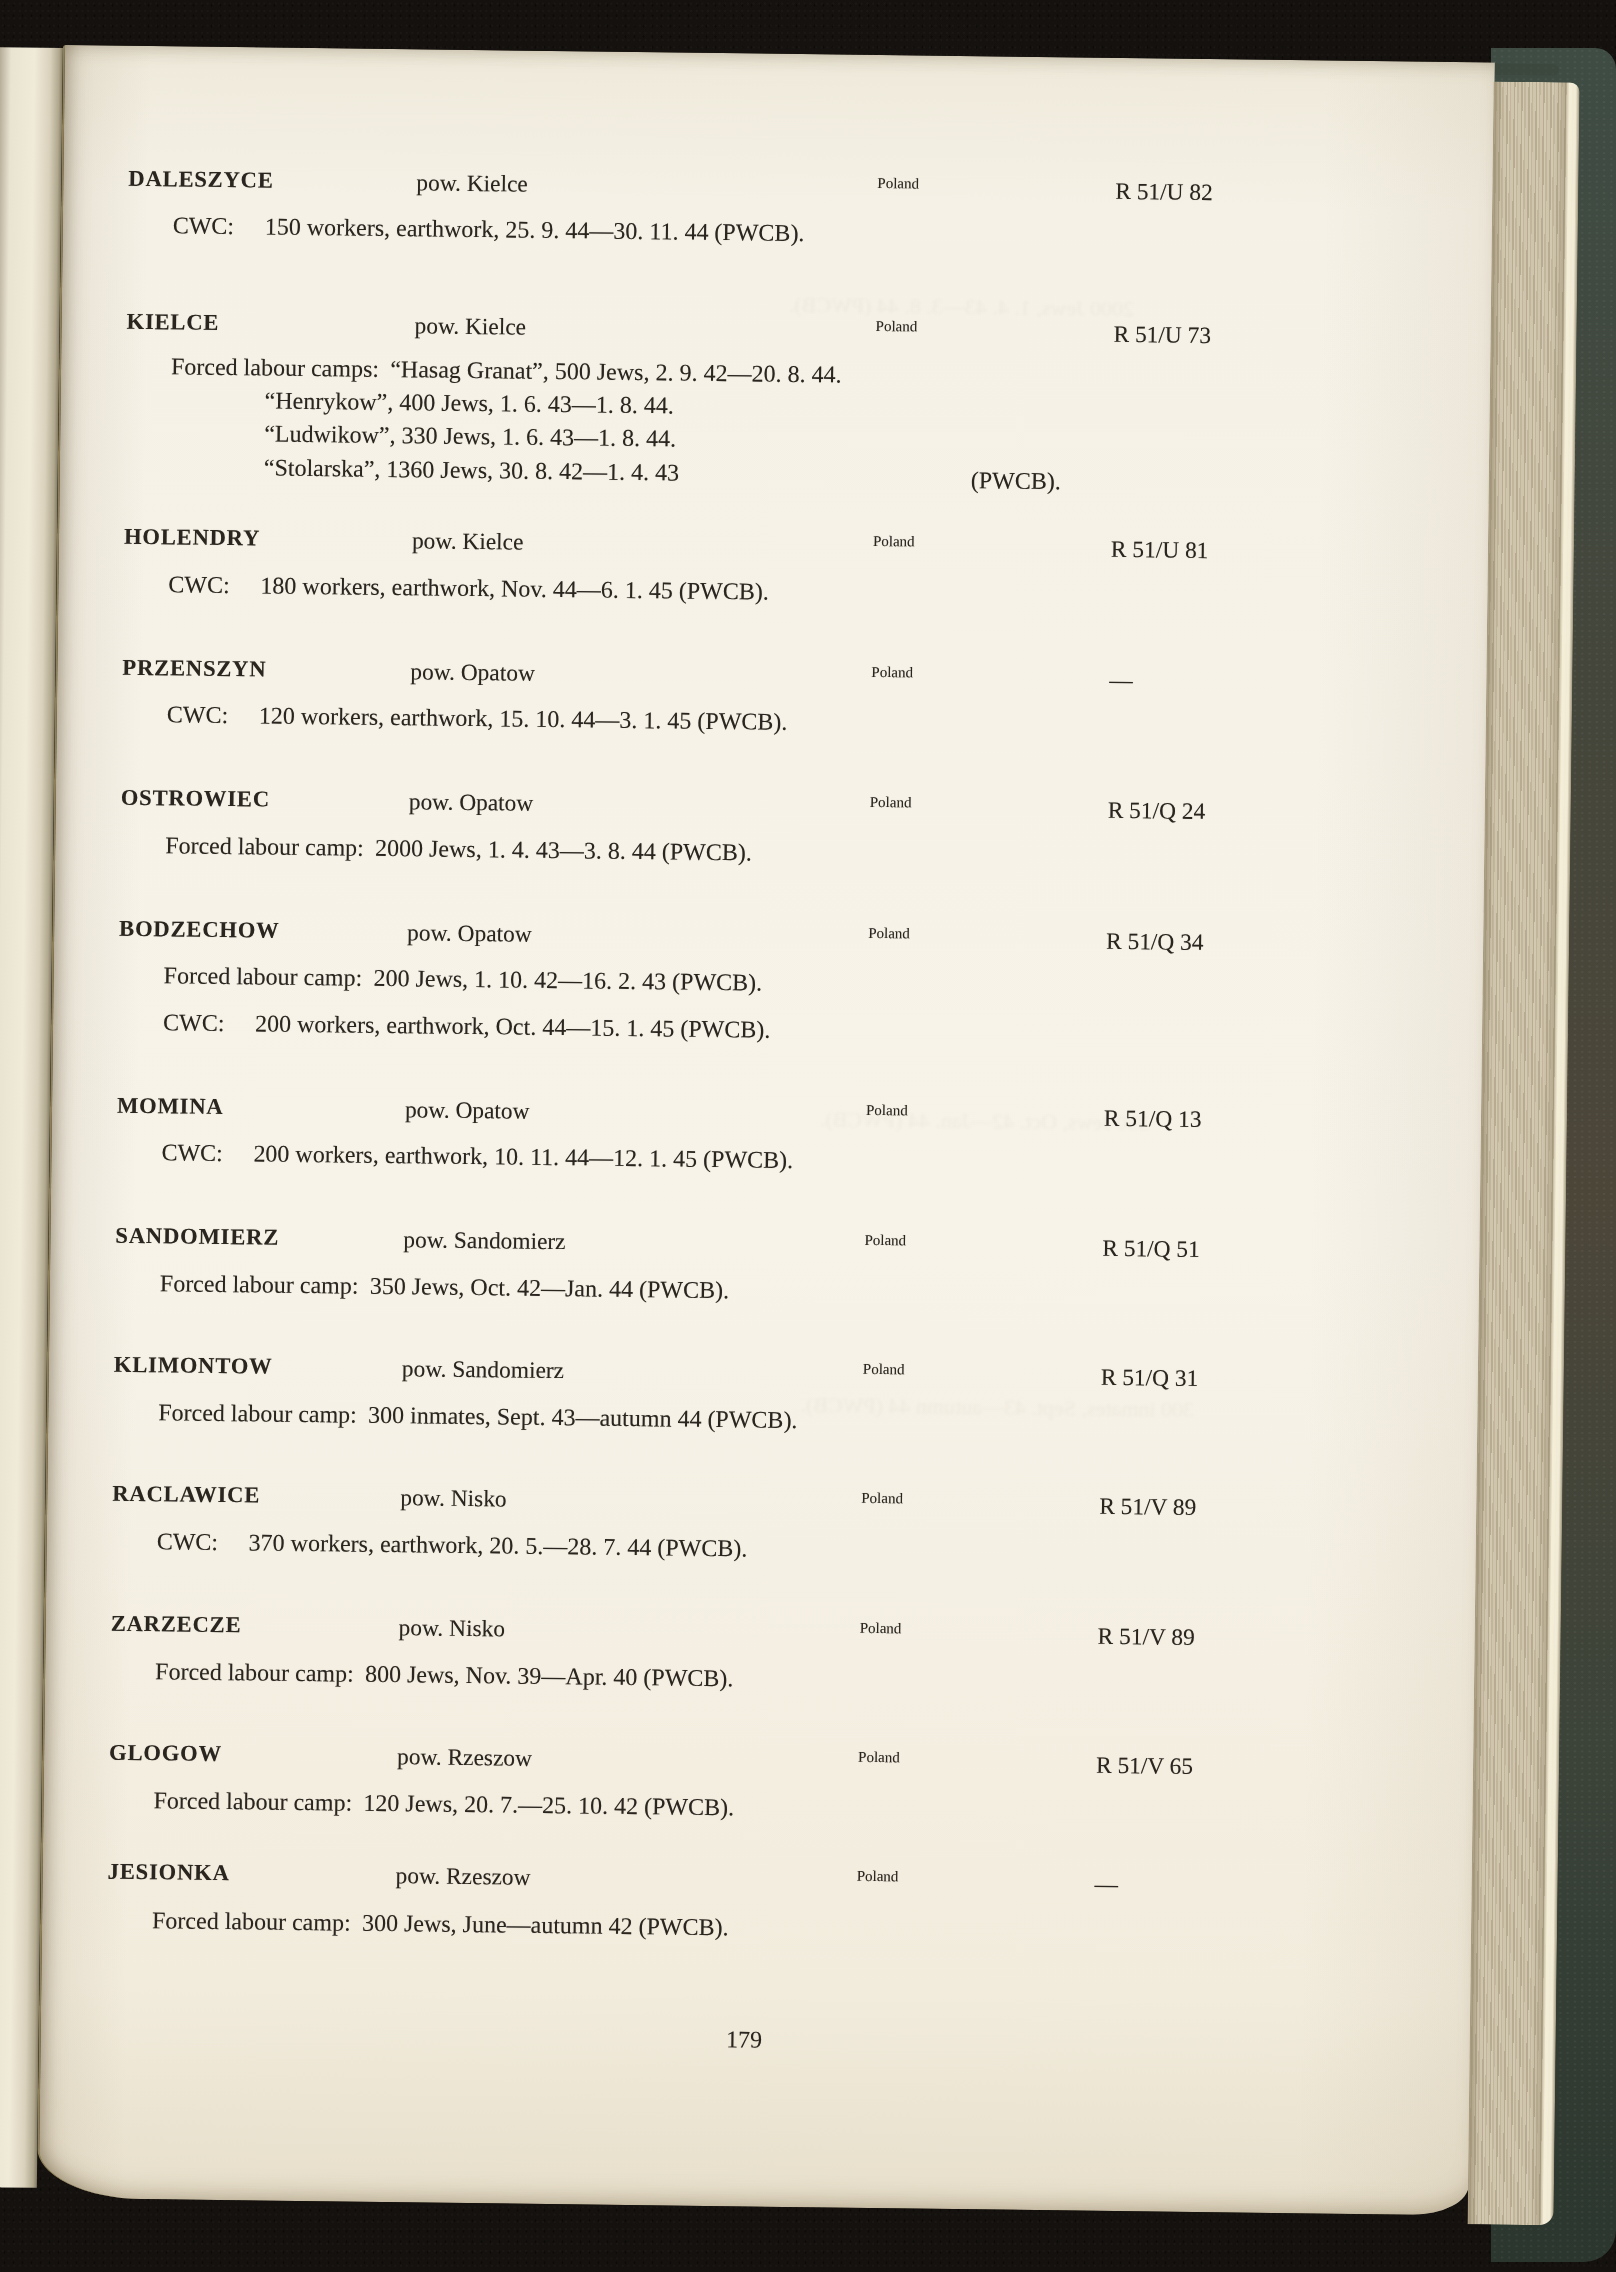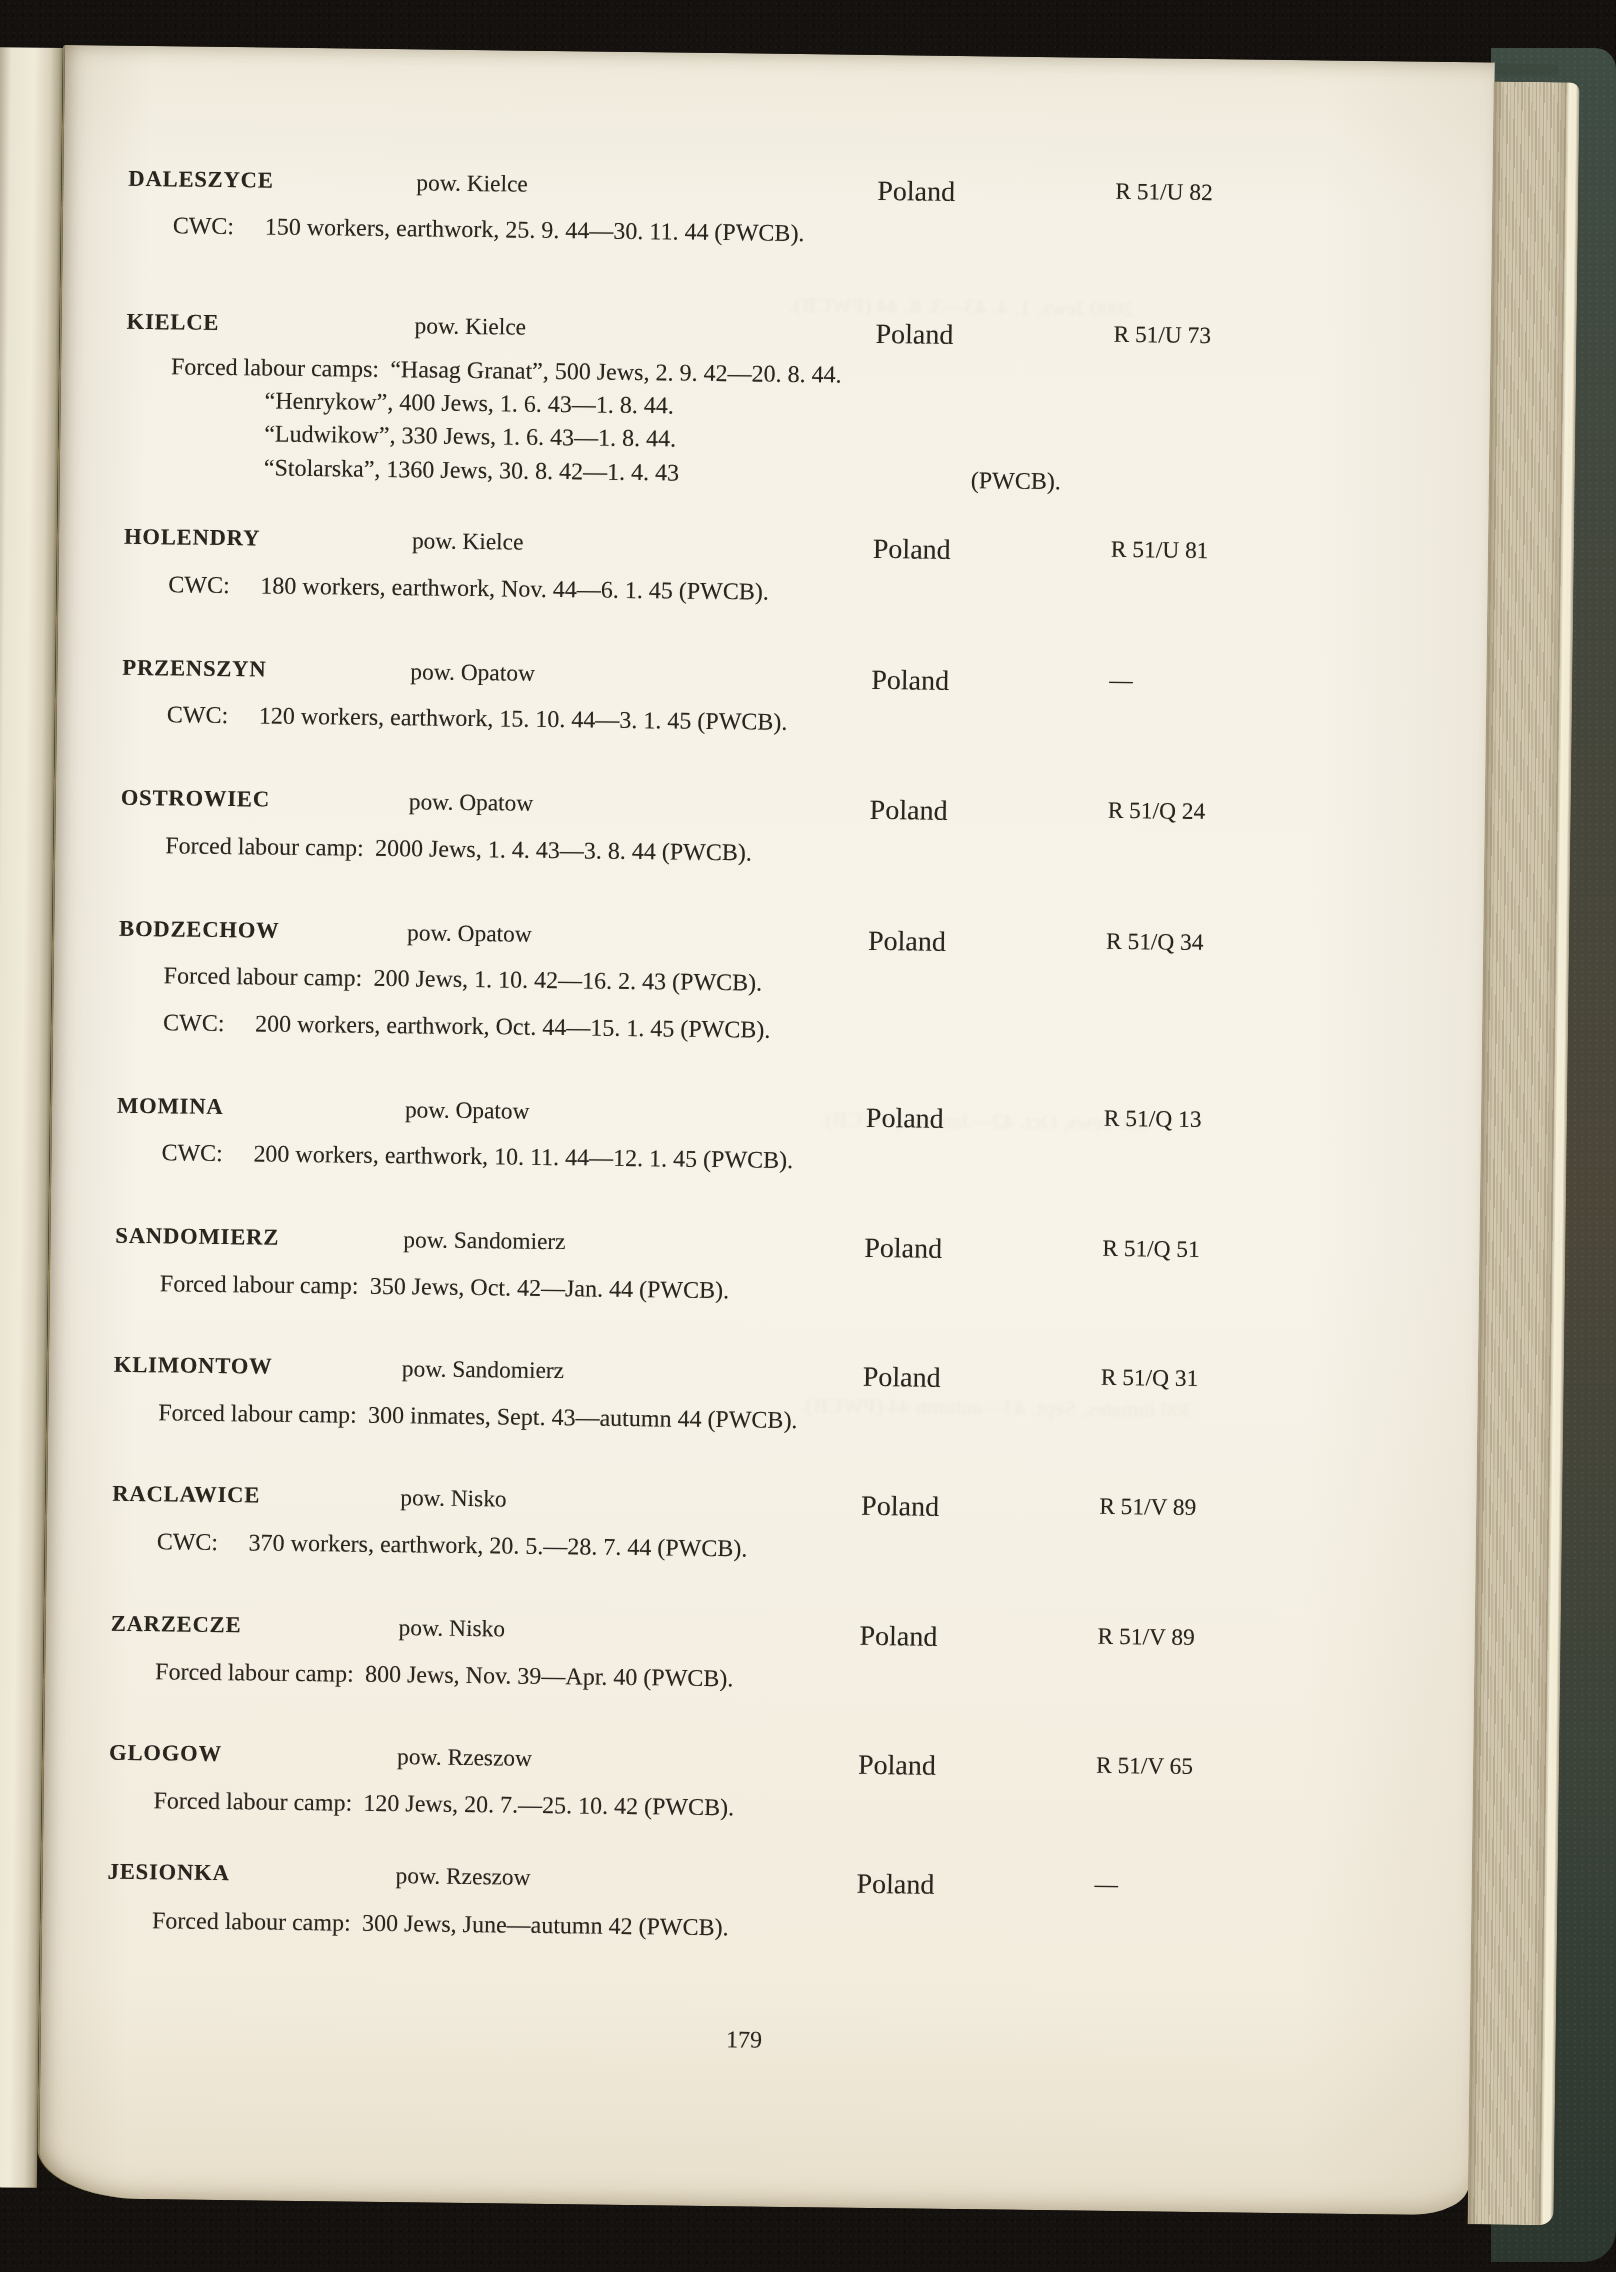--- a/index.html
+++ b/index.html
@@ -63,21 +63,21 @@
       repeating-linear-gradient(90deg,#d3c9b1 0 1.6px,#c1b69c 1.6px 3.2px,#cfc5ac 3.2px 5.7px,#b7ac91 5.7px 7.3px);
     border-top-right-radius:9.7px;border-bottom-right-radius:14.5px;
   }
 
   
   .entry{position:absolute;left:0;width:1430px;height:34px;}
   .entry span{position:absolute;top:0;white-space:nowrap;color:#2a251f;
     text-shadow:0 0 0.8px rgba(42,37,31,0.35);}
   .nm{left:65px;font-weight:bold;font-size:22.6px;letter-spacing:0.8px;}
   .pw{left:353px;font-size:23.4px;}
-  .co{left:814px;font-size:28px;}
+  .co{left:814px;font-size:15px;}
   .cd{left:1052px;font-size:23.4px;}
   .dline{position:absolute;white-space:nowrap;font-size:24px;color:#2a251f;
     text-shadow:0 0 0.8px rgba(42,37,31,0.35);}
   .lbl{margin-right:11.3px;}
   .lbl.wide{display:inline-block;width:92px;margin-right:0;}
   .pwcb-note{position:absolute;left:911px;font-size:24px;color:#2a251f;white-space:nowrap;
     text-shadow:0 0 0.8px rgba(42,37,31,0.35);}
   .pageno{position:absolute;left:671px;width:65px;text-align:center;font-size:24px;color:#2a251f;
     text-shadow:0 0 0.8px rgba(42,37,31,0.35);}
 

